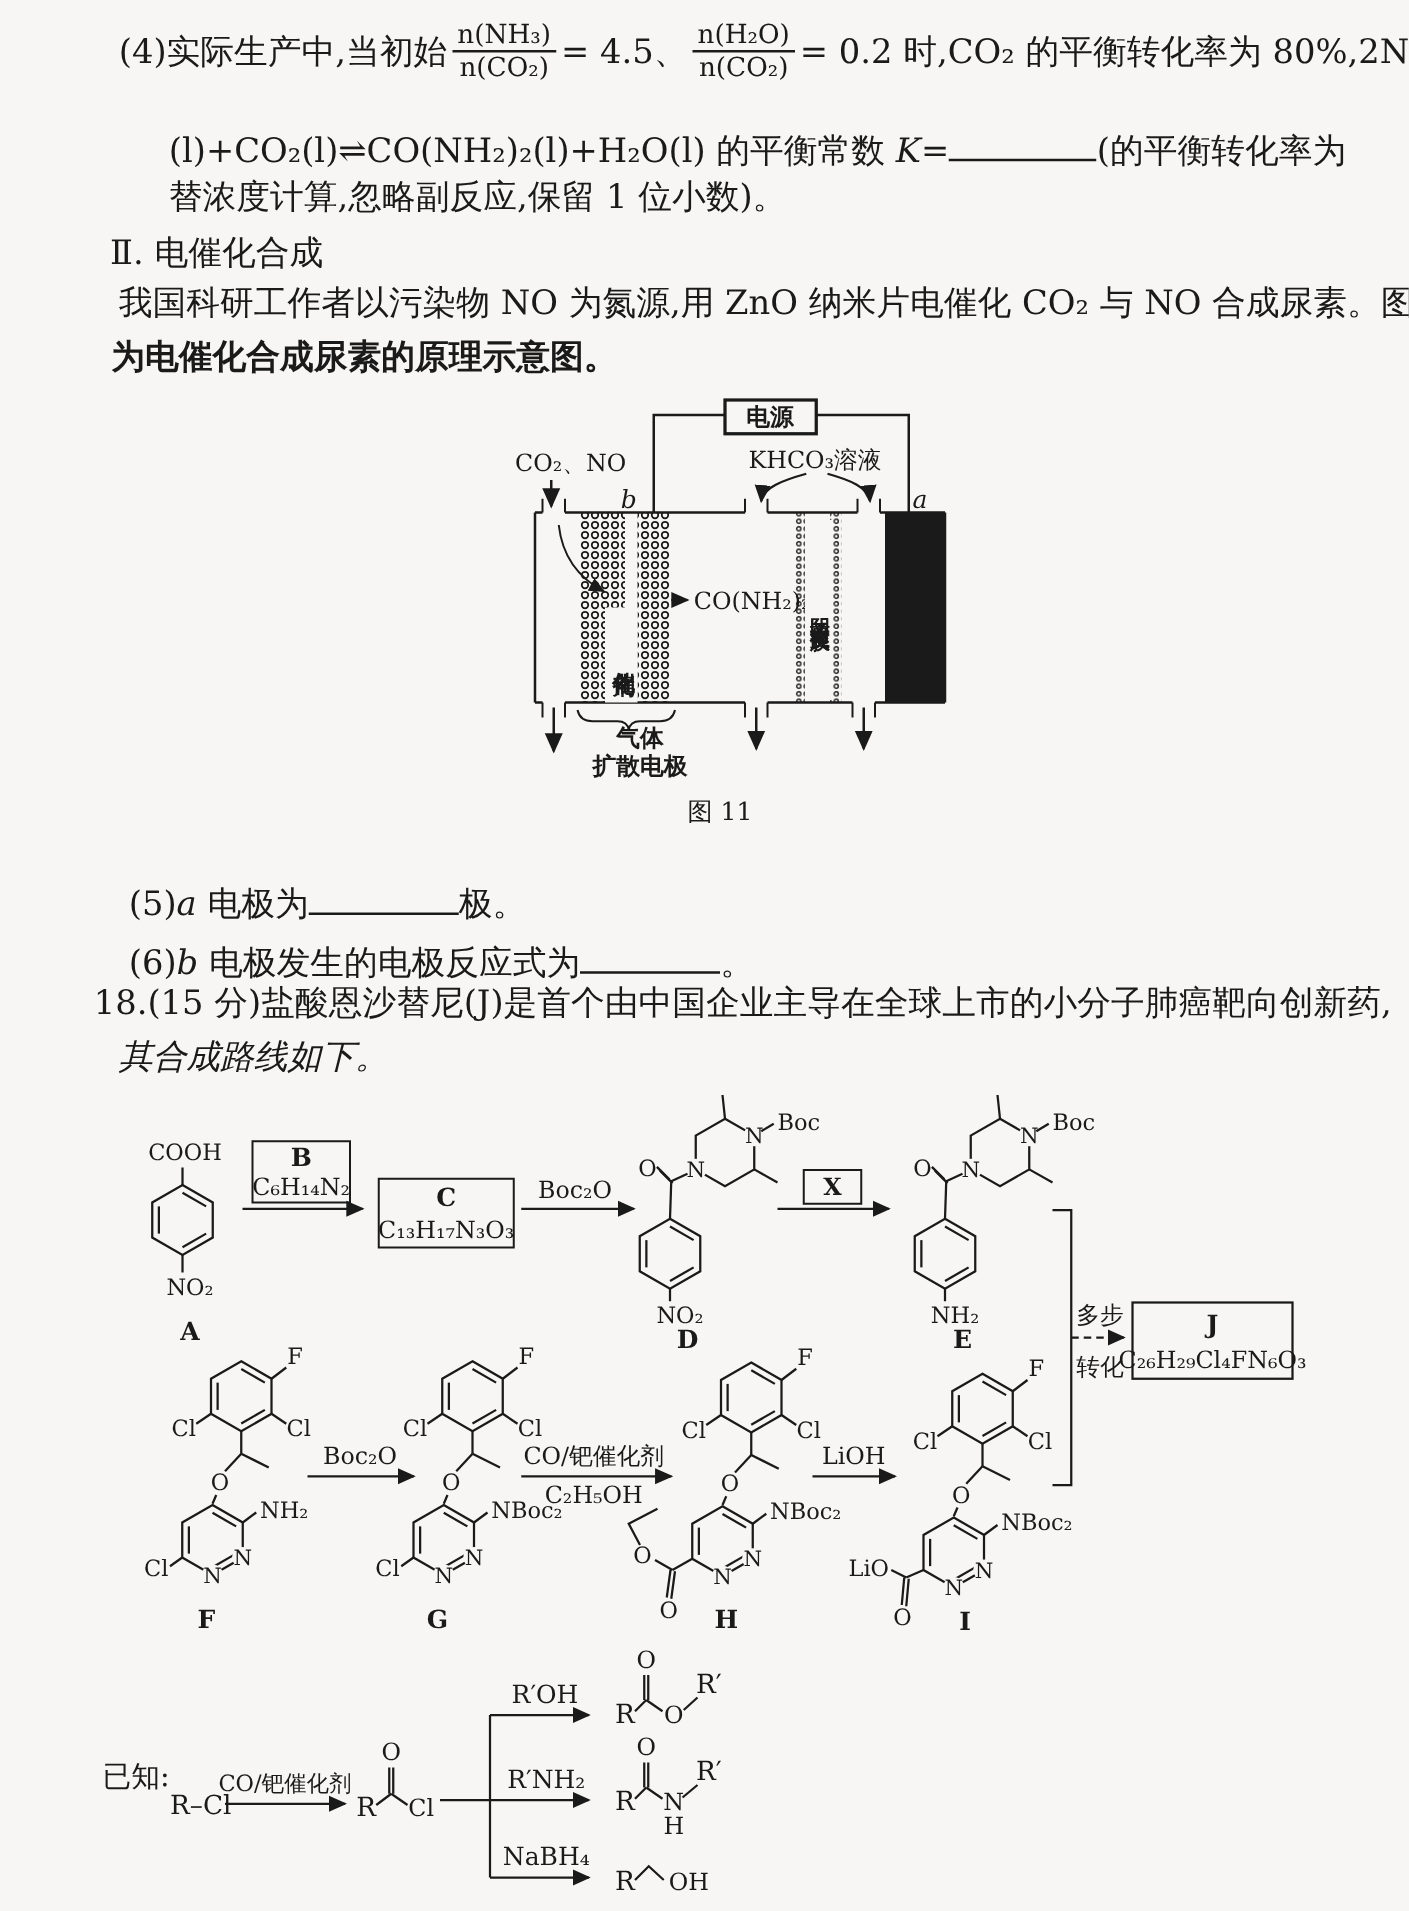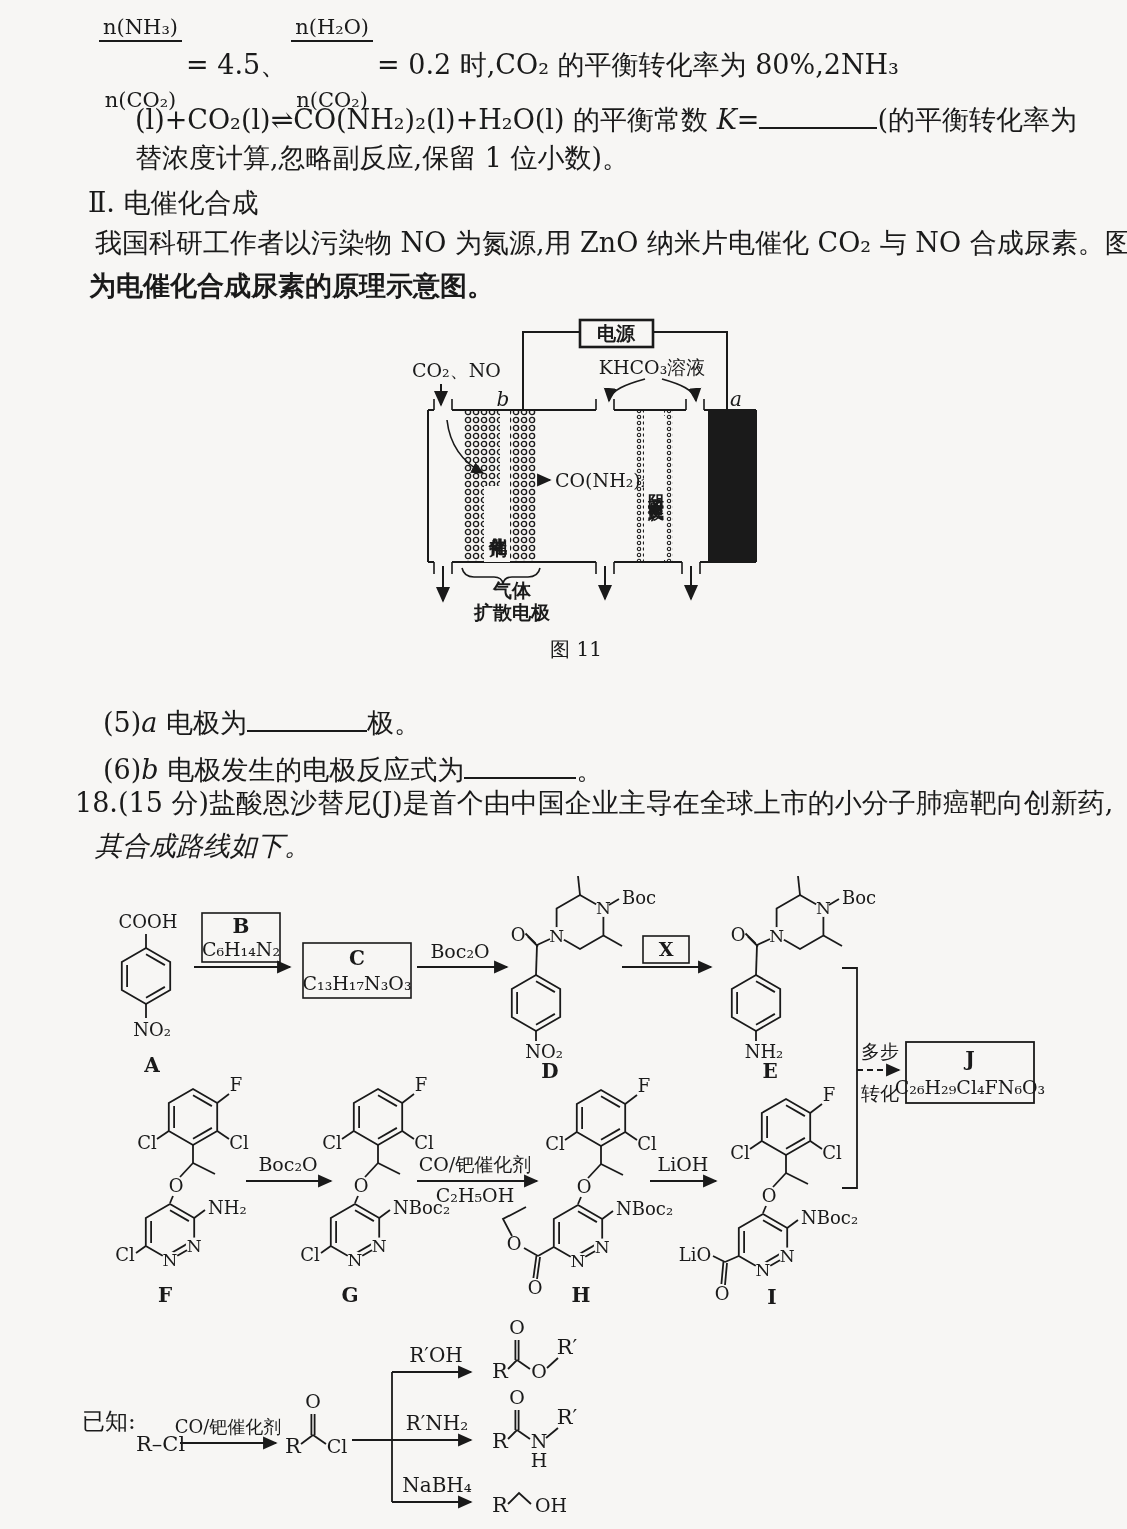--- a/index.html
+++ b/index.html
@@ -6,37 +6,37 @@
   body{
     width:1127px;height:1529px;position:relative;
     background:#f7f6f4;color:#1a1a1a;
     font-family:"DejaVu Serif","Liberation Serif",serif;
     overflow:hidden;
   }
   .t{position:absolute;font-size:27px;line-height:1.2;white-space:nowrap;color:#1a1a1a;}
   .it{font-style:italic;}
   .blank{display:inline-block;border-bottom:2.4px solid #1a1a1a;height:1.05em;vertical-align:baseline;}
   .frac{display:inline-flex;flex-direction:column;align-items:center;vertical-align:middle;
-        font-size:21px;line-height:1.18;margin:0 4px;transform:translateY(-3px);gap:46px;}
+        font-size:21px;line-height:1.18;margin:0 4px;transform:translateY(-3px);}
   .frac .fn{border-bottom:2px solid #1a1a1a;padding:0 4px;}
   .frac .fd{padding:0 4px;}
   .vt{position:absolute;writing-mode:vertical-rl;text-orientation:upright;
       background:#f7f6f4;color:#1a1a1a;font-weight:700;text-align:center;
       font-family:"DejaVu Serif","Liberation Serif",serif;}
   svg{position:absolute;left:0;top:0;}
   svg text{font-family:"DejaVu Serif","Liberation Serif",serif;fill:#1a1a1a;stroke:none;}
   .mid{text-anchor:middle;}
   .b{font-weight:700;} .i{font-style:italic;} .fs17{font-size:17px;} .fs18{font-size:18px;}
   .fs19{font-size:19px;} .fs20{font-size:20px;} .fs21{font-size:21px;} .fs23{font-size:23px;}
 </style>
 </head>
 <body>
 
 <div class="t" style="left:95px;top:18px;">
-  <span class="frac">
+  <span>(4)实际生产中,当初始</span><span class="frac">
       <span class="fn">n(NH₃)</span>
       <span class="fd">n(CO₂)</span>
     </span><span>= 4.5、</span><span class="frac">
       <span class="fn">n(H₂O)</span>
       <span class="fd">n(CO₂)</span>
     </span><span>= 0.2 时,CO₂ 的平衡转化率为 80%,2NH₃</span>
 </div>
 <div class="t" style="left:135px;top:99px;">
   <span>(l)+CO₂(l)⇌CO(NH₂)₂(l)+H₂O(l) 的平衡常数</span>
   <span class="it">K=</span><span class="blank" style="width:118px;"></span><span>(的平衡转化率为</span>

